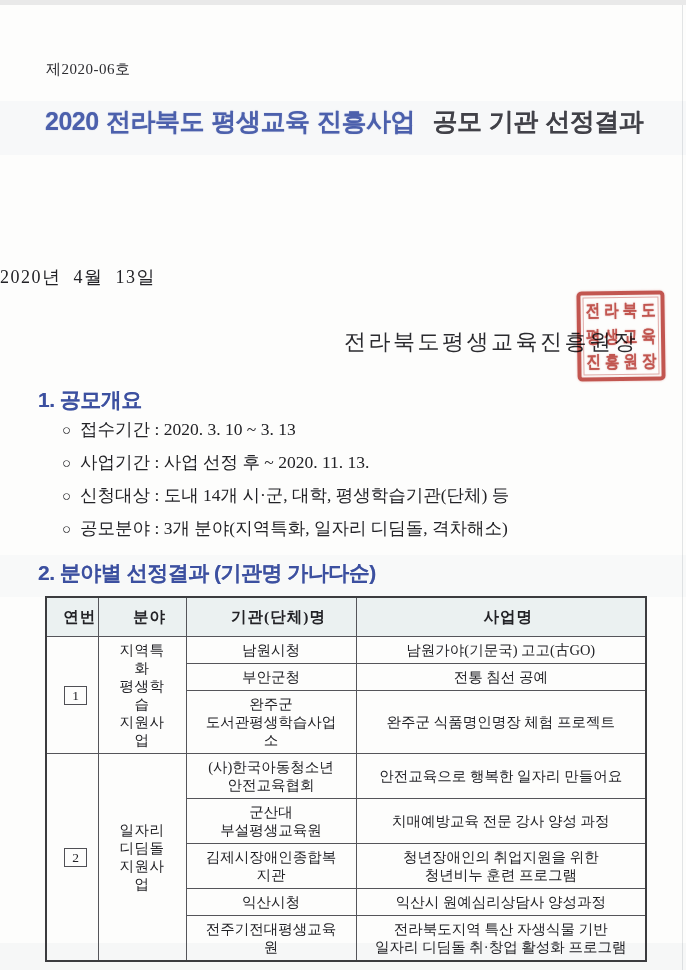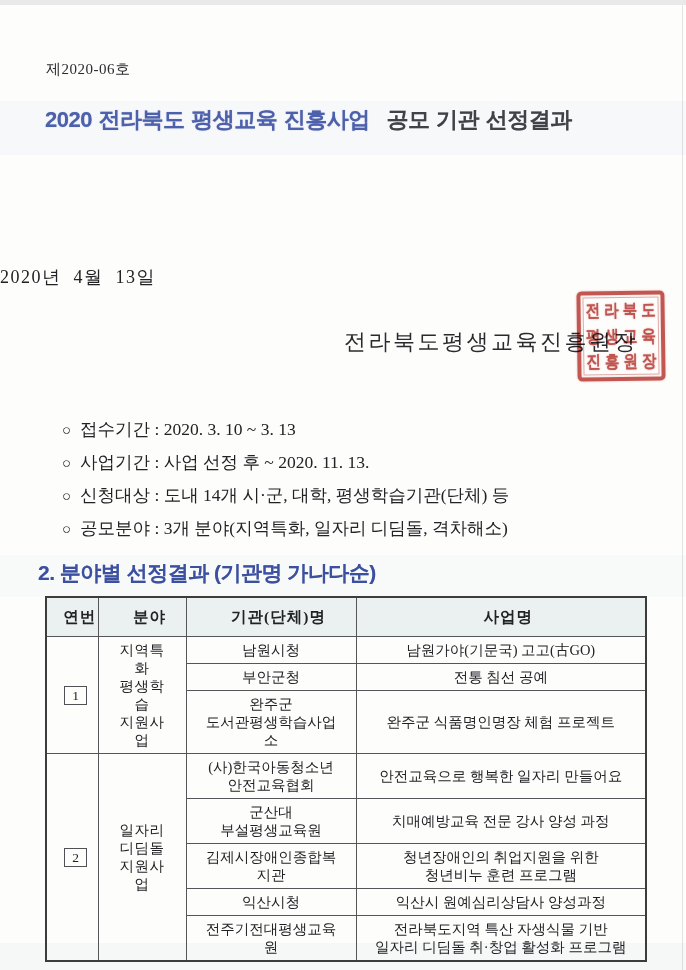--- a/index.html
+++ b/index.html
@@ -13,21 +13,21 @@
   .band2 { top:550px; height:42px; background:rgba(196,206,222,0.08); }
   .band3 { top:938px; height:32px; background:rgba(160,168,180,0.07); }
   .scan-edge { position:absolute; top:0; right:3px; width:1px; height:100%;
     background:rgba(120,130,140,0.20); }
 
   .doc-number { position:absolute; left:46px; top:55px; font-size:15px; letter-spacing:0.5px; color:#2c2c30; }
 
   .title {
     position:absolute; left:45px; top:100px; width:600px; margin:0;
     font-family:"Liberation Sans","DejaVu Sans",sans-serif;
-    font-size:22px; font-weight:700; white-space:nowrap;
+    font-size:25px; font-weight:700; white-space:nowrap;
     letter-spacing:-0.5px; word-spacing:1px;
   }
   .title-hl { color:#4c60ac; text-shadow:0 0 1px rgba(76,96,172,0.55); }
   .title-rest { color:#414148; margin-left:10px; text-shadow:0 0 0.5px rgba(65,65,72,0.4); }
 
   .intro {
     position:absolute; left:46px; top:180px; width:596px; margin:0;
     font-size:17.5px; line-height:33px; white-space:pre-line;
     text-indent:16px; color:#222226;
   }
@@ -122,20 +122,21 @@
       <span class="seal-ch">생</span>
       <span class="seal-ch">교</span>
       <span class="seal-ch">육</span>
       <span class="seal-ch">진</span>
       <span class="seal-ch">흥</span>
       <span class="seal-ch">원</span>
       <span class="seal-ch">장</span>
     </div>
   </div>
 
+  <h2 class="sec s1">1. 공모개요</h2>
 
   <div class="bullets">
     <div class="bullet-line">
       <span class="bl-marker">○</span><span class="bl-text">접수기간 : 2020. 3. 10 ~ 3. 13</span>
     </div>
     <div class="bullet-line">
       <span class="bl-marker">○</span><span class="bl-text">사업기간 : 사업 선정 후 ~ 2020. 11. 13.</span>
     </div>
     <div class="bullet-line">
       <span class="bl-marker">○</span><span class="bl-text">신청대상 : 도내 14개 시·군, 대학, 평생학습기관(단체) 등</span>

